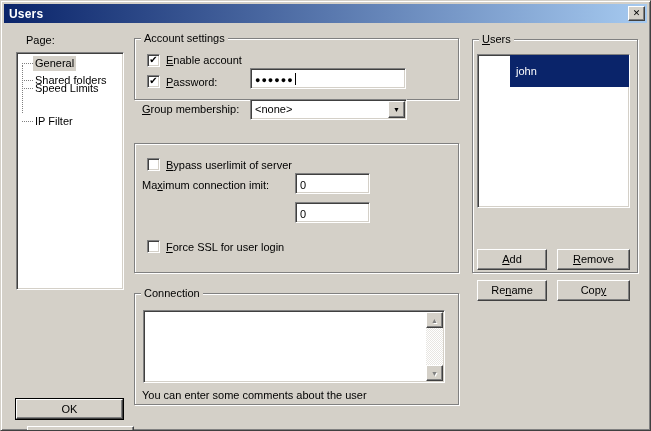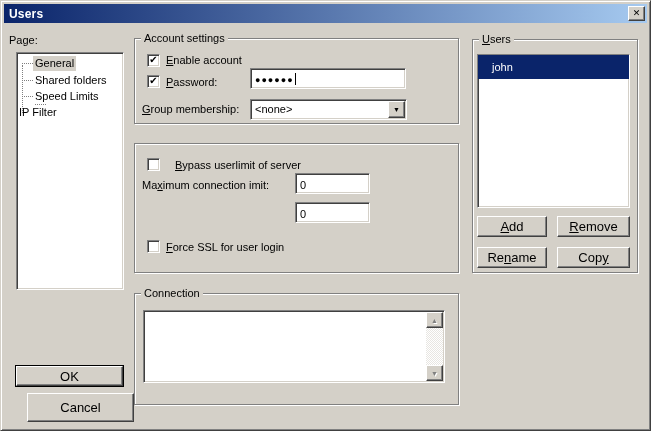--- a/index.html
+++ b/index.html
@@ -24,21 +24,21 @@
     position:absolute;top:2px;right:2px;width:17px;height:15px;
     background:var(--dialog_bg);border:1px solid;border-color:#fff #404040 #404040 #fff;
     box-shadow:inset -1px -1px 0 #808080, inset 1px 1px 0 var(--dialog_bg);
     display:flex;align-items:center;justify-content:center;
     font-size:9px;font-weight:bold;line-height:1;cursor:default;
   }
   .raised{
     background:var(--dialog_bg);border:1px solid;border-color:#fff #404040 #404040 #fff;
     box-shadow:inset -1px -1px 0 #808080;
   }
-  .btn{position:absolute;display:flex;align-items:center;justify-content:center;font-size:13px;cursor:default;}
+  .btn{position:absolute;display:flex;align-items:center;justify-content:center;font-size:11px;cursor:default;margin-top:33px;}
   .btn-default{box-shadow:0 0 0 1px #000, inset -1px -1px 0 #808080;}
   .sunken{
     background:#fff;border:1px solid;border-color:#808080 #fff #fff #808080;
     box-shadow:inset 1px 1px 0 #404040, inset -1px -1px 0 var(--dialog_bg);
   }
   .group{position:absolute;border:1px solid #808080;box-shadow:inset 1px 1px 0 #fff, 1px 1px 0 #fff;}
   .group-caption{position:absolute;top:-7px;left:6px;background:var(--dialog_bg);padding:0 3px;line-height:13px;}
   .lbl{line-height:13px;white-space:nowrap;}
   .key{text-decoration:underline;}
   .field{position:absolute;padding:3px 3px 0 4px;font-size:11px;overflow:hidden;white-space:nowrap;}
@@ -53,21 +53,21 @@
   .combo-btn{position:absolute;top:1px;right:1px;bottom:1px;width:17px;background:var(--dialog_bg);
     border:1px solid;border-color:#fff #404040 #404040 #fff;box-shadow:inset -1px -1px 0 #808080;
     display:flex;align-items:center;justify-content:center;font-size:7px;line-height:1;}
   .tree{position:absolute;left:15px;top:51px;width:108px;height:238px;}
   .tree-item{position:absolute;left:0;height:16px;display:flex;align-items:center;cursor:default;}
   .tree-item .stub{width:11px;height:1px;border-top:1px dotted #808080;margin-left:5px;}
   .tree-item .txt{padding:1px 2px;line-height:13px;}
   .tree-item.selected .txt{background:var(--selection_inactive_bg);}
   .tree-vline{position:absolute;left:5px;top:12px;height:48px;border-left:1px dotted #808080;}
   .listbox{position:absolute;}
-  .list-item{height:24px;display:flex;align-items:center;padding-left:14px;cursor:default;}
+  .list-item{height:32px;display:flex;align-items:center;padding-left:6px;cursor:default;margin-left:32px;}
   .list-item.selected{background:var(--selection_bg);color:#fff;}
   .textarea-box{position:absolute;}
   .textarea-text{position:absolute;left:3px;top:2px;right:20px;bottom:2px;}
   .vscroll{position:absolute;top:1px;right:1px;bottom:1px;width:17px;
     background-color:#e8e6e2;
     background-image:linear-gradient(45deg,#fff 25%,transparent 25%,transparent 75%,#fff 75%),
                      linear-gradient(45deg,#fff 25%,transparent 25%,transparent 75%,#fff 75%);
     background-size:2px 2px;background-position:0 0,1px 1px;}
   .scroll-btn{position:absolute;left:0;width:17px;height:16px;background:var(--dialog_bg);
     border:1px solid;border-color:#fff #404040 #404040 #fff;box-shadow:inset -1px -1px 0 #808080;
@@ -80,49 +80,49 @@
 
 <div class="window">
 
   <div class="titlebar">
     <span class="title-text">Users</span>
     <div class="close-btn">
       <span>✕</span>
     </div>
   </div>
 
-  <div style="position:absolute;left:8px;top:33px;" class="lbl">Page:</div>
+  <div style="position:absolute;left:25px;top:33px;" class="lbl">Page:</div>
   <div class="tree sunken">
     <div class="tree-vline"></div>
     <div class="tree-item selected" style="top:2px;">
       <span class="stub"></span>
       <span class="txt">General</span>
     </div>
     <div class="tree-item" style="top:19px;">
       <span class="stub"></span>
       <span class="txt">Shared folders</span>
     </div>
-    <div class="tree-item" style="top:35px;">
+    <div class="tree-item" style="top:27px;">
       <span class="stub"></span>
       <span class="txt">Speed Limits</span>
     </div>
-    <div class="tree-item" style="top:51px;flex-direction:column;">
+    <div class="tree-item" style="top:60px;">
       <span class="stub"></span>
       <span class="txt">IP Filter</span>
     </div>
   </div>
 
   <div class="btn raised btn-default" style="left:15px;top:365px;width:107px;height:20px;">
     <span>OK</span>
   </div>
   <div class="btn raised" style="left:26px;top:392px;width:107px;height:29px;">
     <span>Cancel</span>
   </div>
 
-  <div class="group" style="left:133px;top:37px;width:325px;height:86px;">
+  <div class="group" style="left:133px;top:37px;width:325px;height:62px;">
     <span class="group-caption">
       <span class="lbl">Account settings</span>
     </span>
 
     <div>
       <span class="checkbox checked" style="left:12px;top:15px;">
         <span class="glyph">✔</span>
       </span>
       <span class="check-label lbl" style="left:31px;top:15px;"><span></span><span class="key">E</span><span>nable account</span></span>
     </div>
@@ -145,21 +145,21 @@
         <span>▼</span>
       </span>
     </div>
   </div>
 
   <div class="group" style="left:133px;top:142px;width:325px;height:130px;">
     <div>
       <span class="checkbox" style="left:12px;top:14px;">
         
       </span>
-      <span class="check-label lbl" style="left:40px;top:15px;"><span></span><span class="key">B</span><span>ypass userlimit of server</span></span>
+      <span class="check-label lbl" style="left:31px;top:15px;"><span></span><span class="key">B</span><span>ypass userlimit of server</span></span>
     </div>
 
     <span class="check-label lbl" style="left:7px;top:35px;"><span>Ma</span><span class="key">x</span><span>imum connection imit:</span></span>
     <input class="num sunken" style="left: 160px; top: 29px; width: 75px; height: 21px;" value="0">
 
     <input class="num sunken" style="left: 160px; top: 58px; width: 75px; height: 21px;" value="0">
 
     <div>
       <span class="checkbox" style="left:12px;top:96px;">
         
@@ -176,20 +176,21 @@
       <div class="textarea-text"></div>
       <div class="vscroll">
         <div class="scroll-btn scroll-up">
           <span>▲</span>
         </div>
         <div class="scroll-btn scroll-down">
           <span>▼</span>
         </div>
       </div>
     </div>
+    <span class="check-label lbl" style="left:7px;top:95px;">You can enter some comments about the user</span>
   </div>
 
   <div class="group" style="left:471px;top:38px;width:166px;height:234px;">
     <span class="group-caption"><span></span><span class="key">U</span><span>sers</span></span>
 
     <div class="listbox sunken" style="left:4px;top:14px;width:153px;height:154px;">
       <div class="list-item selected">
         <span>john</span>
       </div>
     </div>

